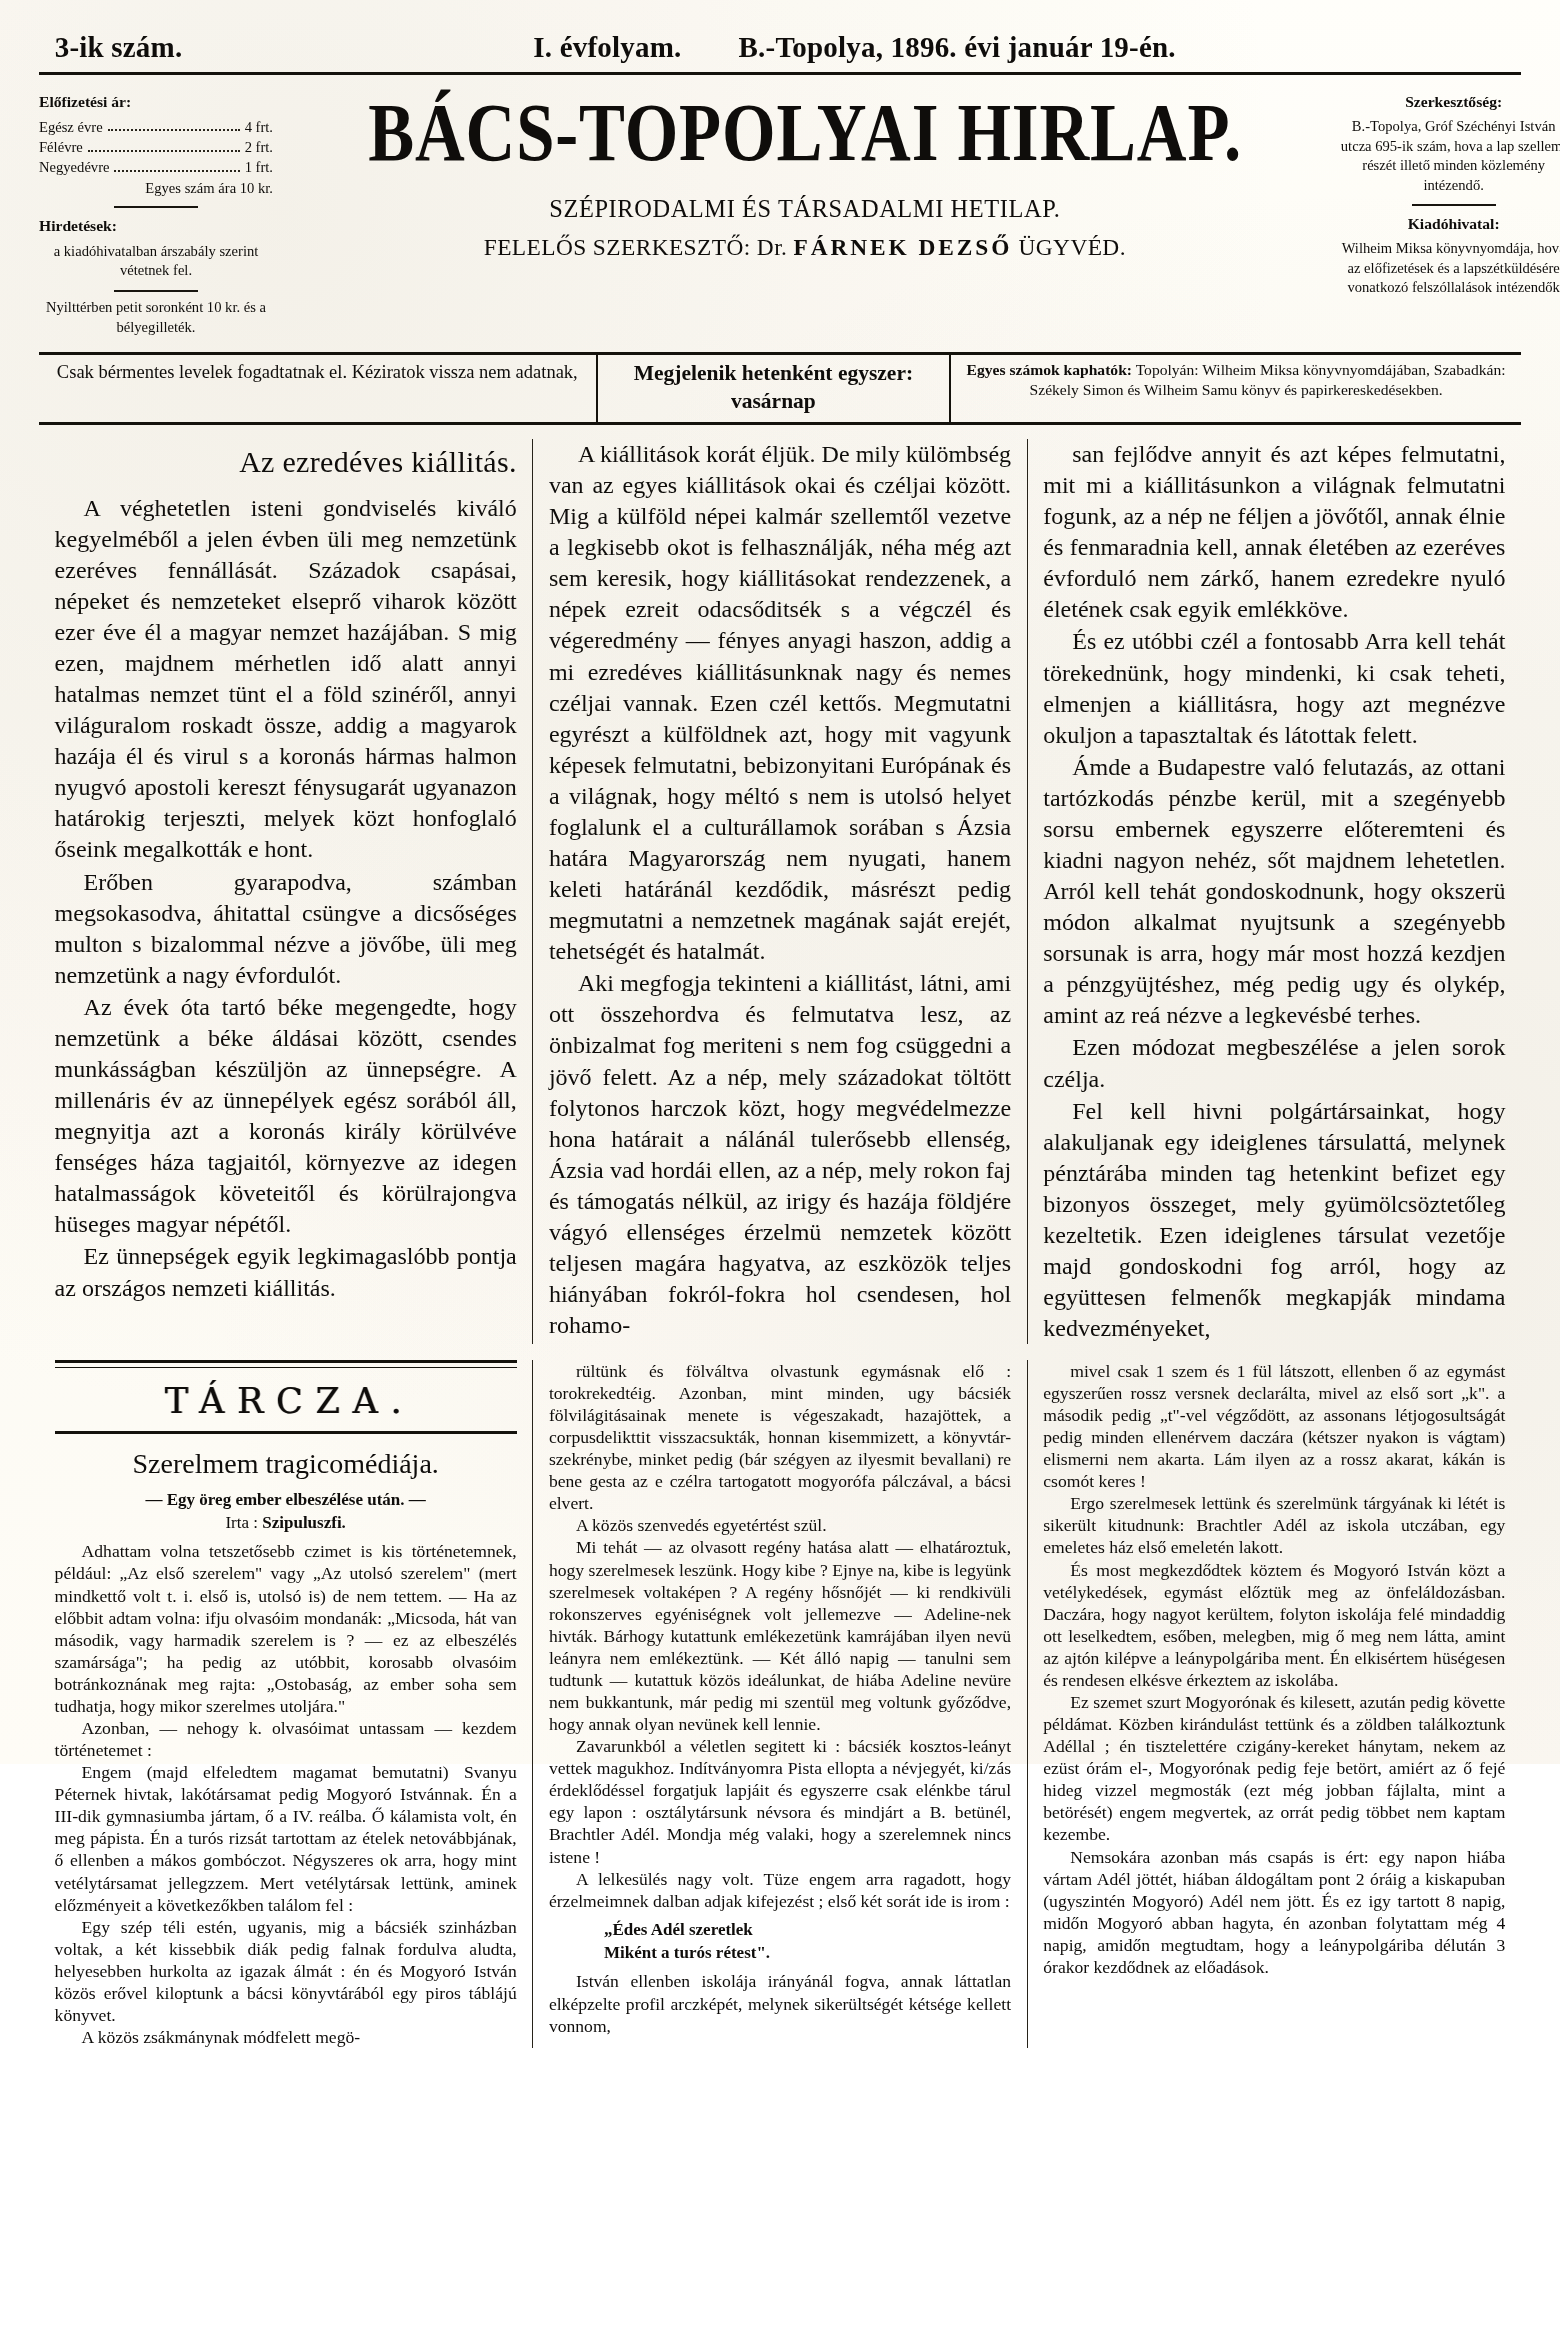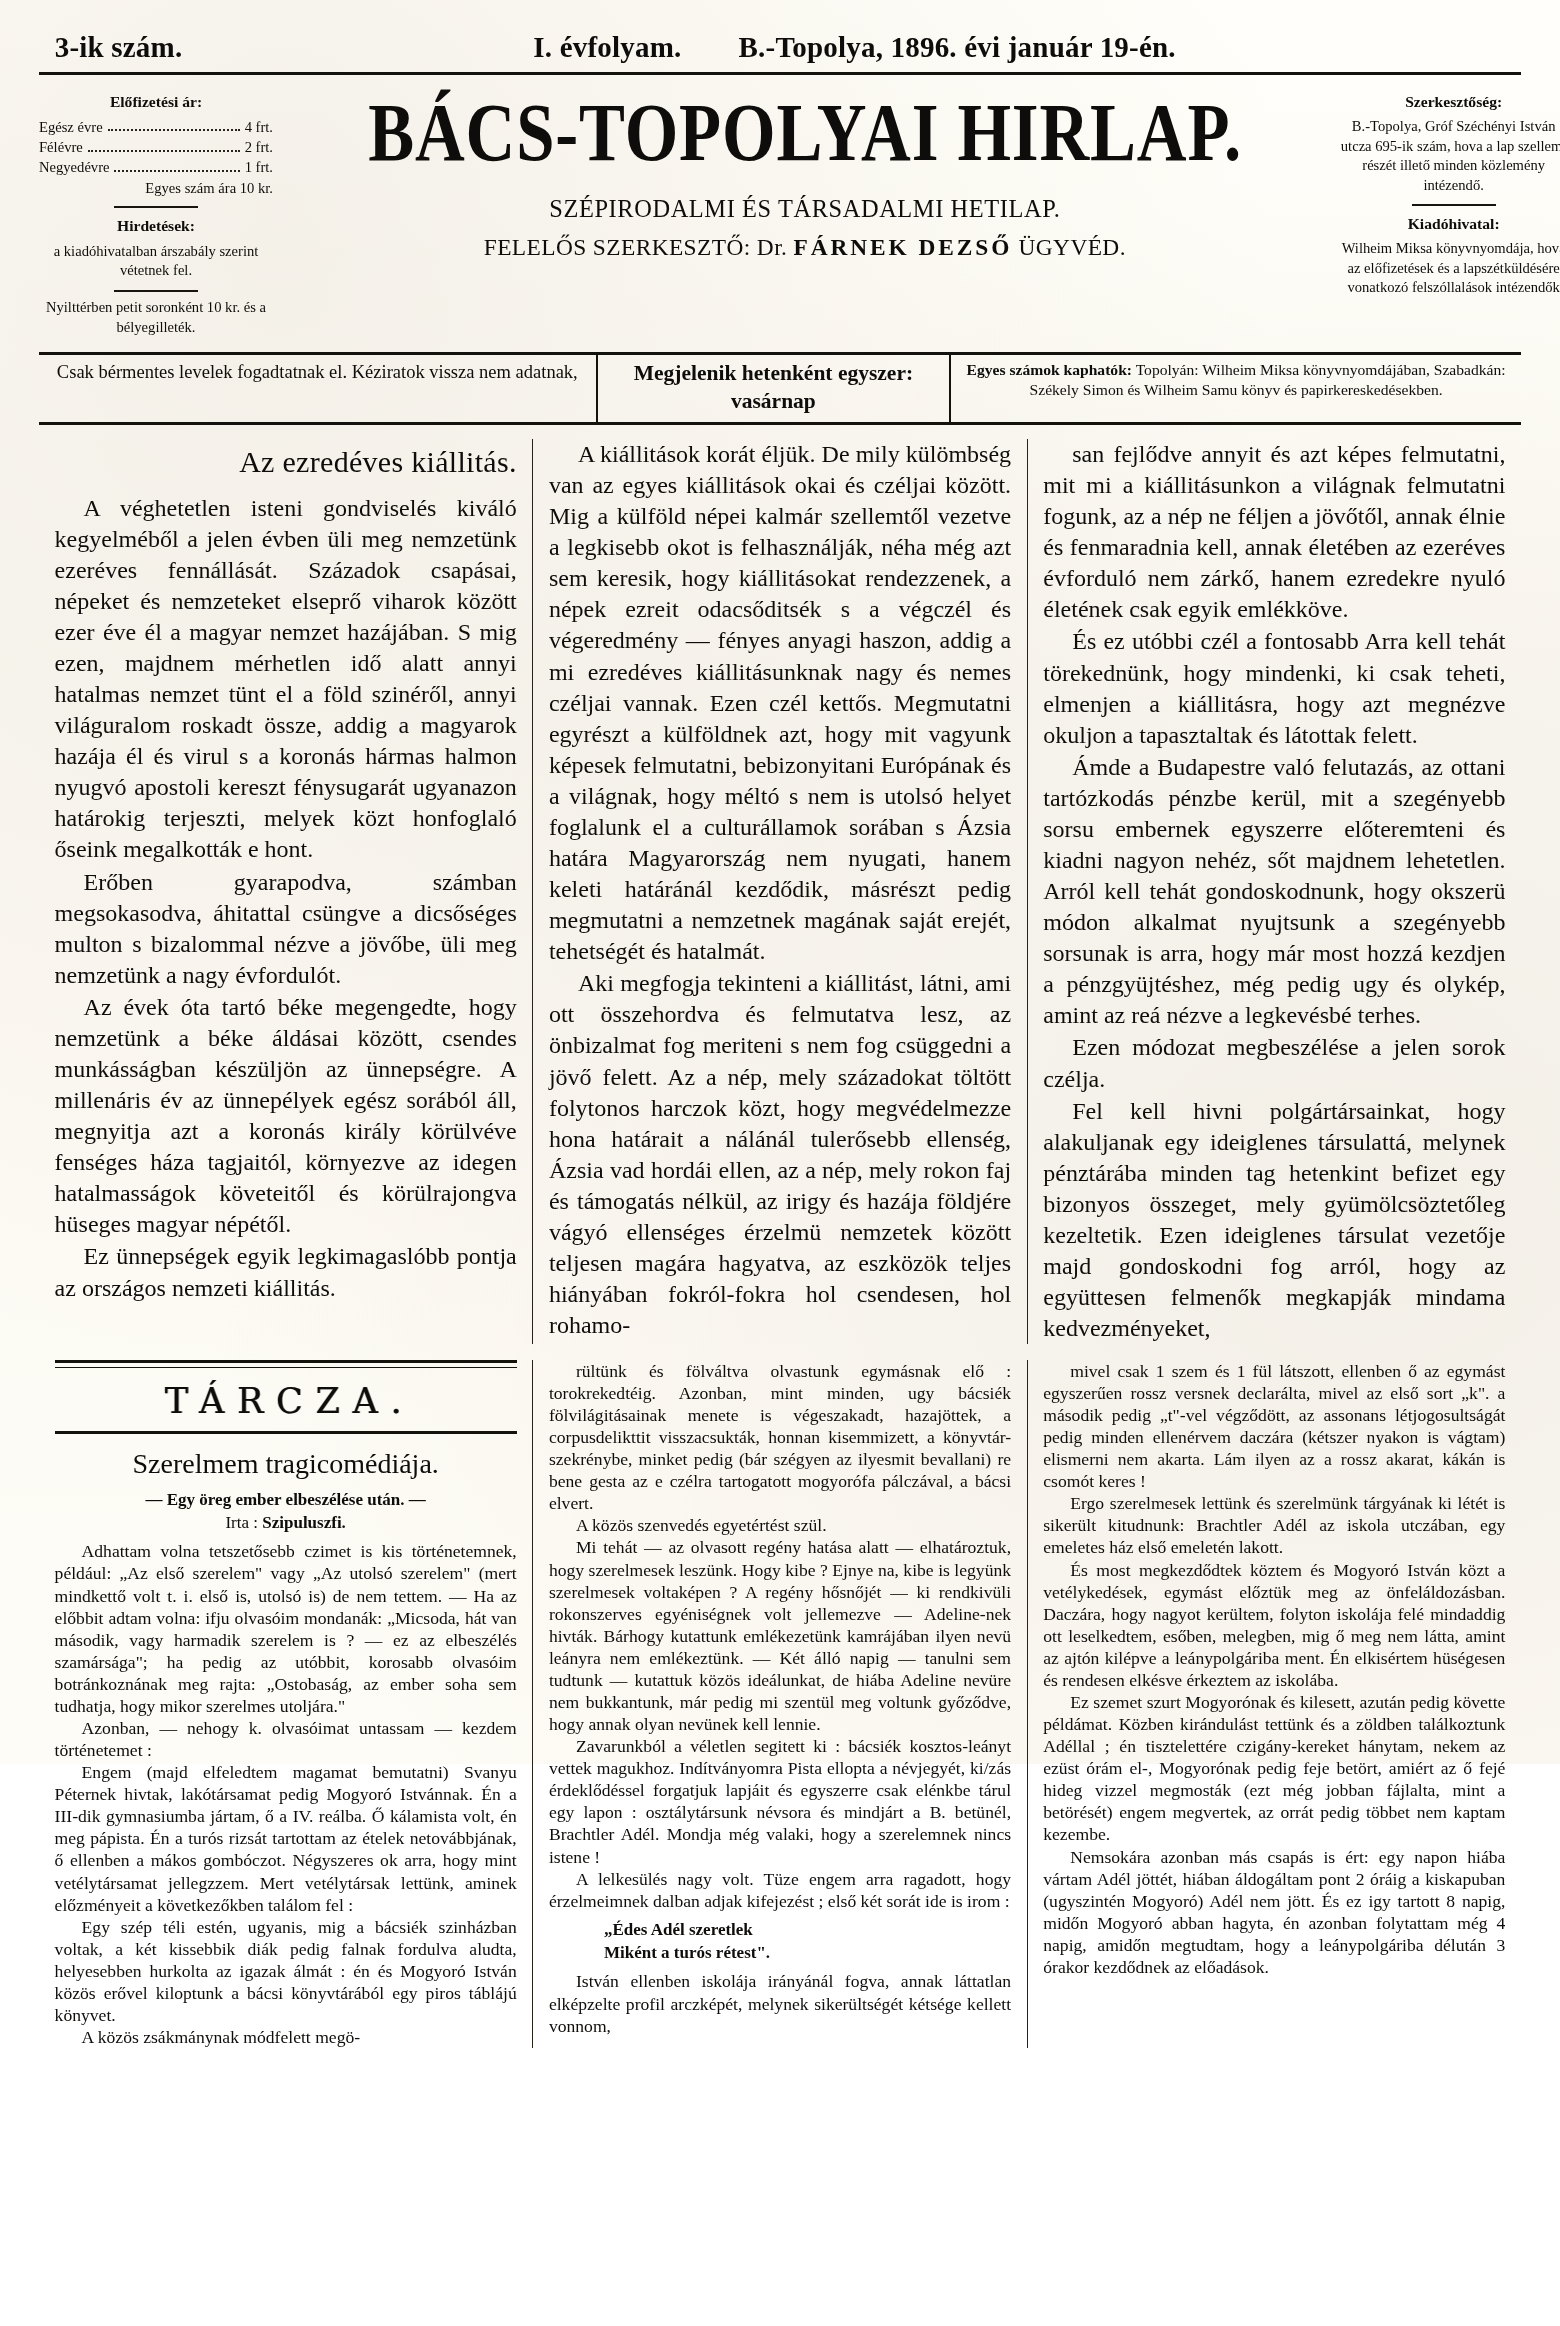--- a/index.html
+++ b/index.html
@@ -57,21 +57,20 @@
   .mast-side {
     width: 234px;
     flex: 0 0 234px;
     font-size: 14.6px;
     line-height: 1.38;
     padding-top: 5.9px;
   }
   .mast-side.right { text-align: center; }
   .mast-side .boxhead {
     font-weight: bold;
-    text-align: center;
     font-size: 15.6px;
     margin-bottom: 4.9px;
   }
   .mast-side .price-row {
     display: flex;
     justify-content: space-between;
     white-space: nowrap;
   }
   .mast-side .price-row .dots {
     flex: 1 1 auto;

